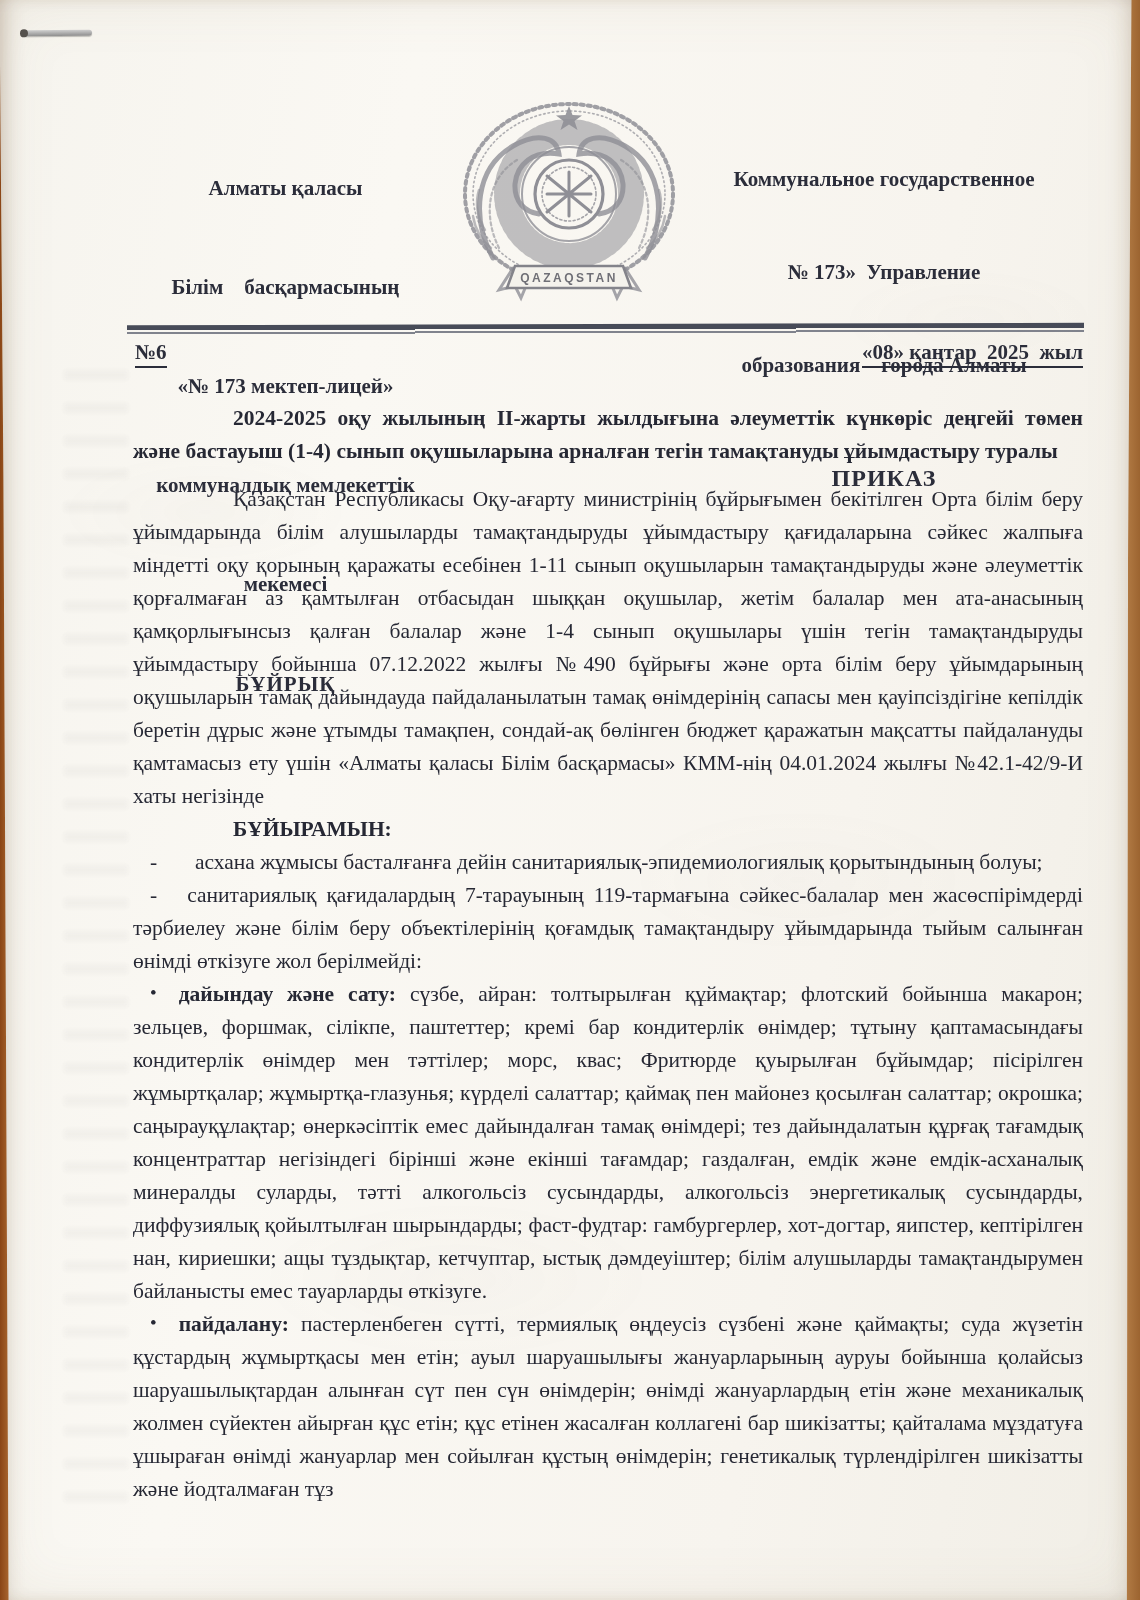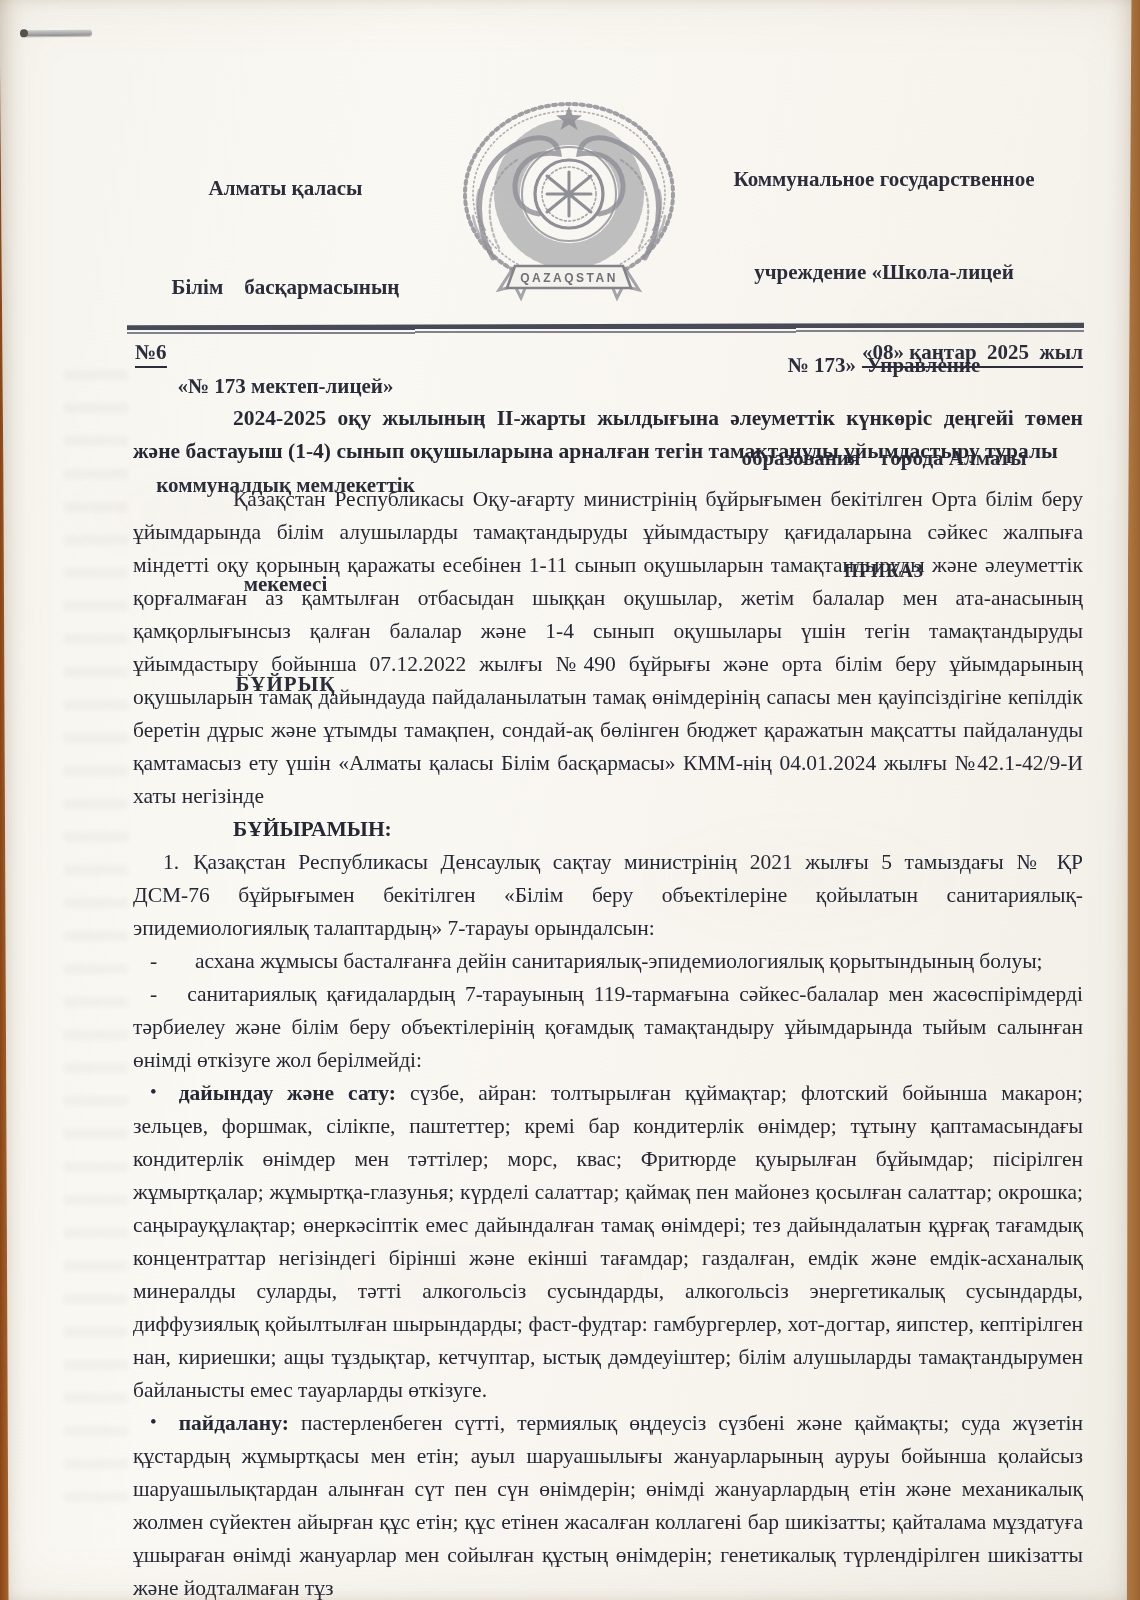--- a/index.html
+++ b/index.html
@@ -33,21 +33,21 @@
     background:linear-gradient(180deg,#cfcfcf,#8e8e8e);transform:rotate(-0.6deg);
     box-shadow:0 1px 1px rgba(0,0,0,.25);
   }
   .staple::before{content:"";position:absolute;left:-2px;top:-1px;width:8px;height:8px;border-radius:50%;background:#55514d;}
 
   .ink{color:#262834;}
   .header-block{position:absolute;text-align:center;font-weight:bold;color:#2b2d3a;}
   .org-left{left:128px;top:106px;width:315px;font-size:21px;line-height:33px;white-space:pre-wrap;}
   .org-right{left:680px;top:102px;width:408px;font-size:21px;line-height:31px;white-space:pre-wrap;}
   .doc-type-left{margin-top:1px;font-size:21px;letter-spacing:1px;}
-  .doc-type-right{margin-top:20px;font-size:18px;letter-spacing:1px;}
+  .doc-type-right{margin-top:20px;font-size:24px;letter-spacing:1px;}
   .emblem-wrap{position:absolute;left:455px;top:98px;width:228px;height:212px;}
 
   .rule{
     position:absolute;left:127px;top:324px;width:957px;height:10px;
     background:linear-gradient(180deg,#474b58 0 5px,transparent 5px 7px,#80838d 7px 9px,transparent 9px);
     transform:rotate(-0.15deg);
   }
   .meta-row{
     position:absolute;left:135px;top:340px;width:948px;
     display:flex;justify-content:space-between;align-items:flex-start;
@@ -119,42 +119,40 @@
         <path d="M170,170 L184,192 L168,188 L162,200 L152,176" stroke-width="3" opacity=".8"></path>
 
         <path d="M60,168 L168,168 L176,190 L52,190 Z" fill="#f4f2ec" stroke="#83838a" stroke-width="2.6"></path>
       </g>
       <text x="114" y="184" text-anchor="middle" font-size="12" font-weight="bold" letter-spacing="2.5" fill="#6f6f76" font-family="Liberation Sans, sans-serif">QAZAQSTAN</text>
     </svg>
   </div>
 
   <div class="header-block org-right">
     <div>Коммунальное государственное</div>
-    <div>учреждение «Школа-лицей</div>
     <div>№ 173»  Управление</div>
     <div>образования    города Алматы</div>
     <div class="doc-type-right">ПРИКАЗ</div>
   </div>
 
   <div class="rule"></div>
 
   <div class="meta-row">
     <span class="underlined">№6</span>
     <span class="underlined">«08» қаңтар  2025  жыл</span>
   </div>
 
   <div class="doc-body ink">
 
     <p class="para title-para">2024-2025 оқу жылының II-жарты жылдығына әлеуметтік күнкөріс деңгейі төмен және бастауыш (1-4) сынып оқушыларына арналған тегін тамақтануды ұйымдастыру туралы</p>
 
     <p class="para indent">Қазақстан Республикасы Оқу-ағарту министрінің бұйрығымен бекітілген Орта білім беру ұйымдарында білім алушыларды тамақтандыруды ұйымдастыру қағидаларына сәйкес жалпыға міндетті оқу қорының қаражаты есебінен 1-11 сынып оқушыларын тамақтандыруды және әлеуметтік қорғалмаған аз қамтылған отбасыдан шыққан оқушылар, жетім балалар мен ата-анасының қамқорлығынсыз қалған балалар және 1-4 сынып оқушылары үшін тегін тамақтандыруды ұйымдастыру бойынша 07.12.2022 жылғы №490 бұйрығы және орта білім беру ұйымдарының оқушыларын тамақ дайындауда пайдаланылатын тамақ өнімдерінің сапасы мен қауіпсіздігіне кепілдік беретін дұрыс және ұтымды тамақпен, сондай-ақ бөлінген бюджет қаражатын мақсатты пайдалануды қамтамасыз ету үшін «Алматы қаласы Білім басқармасы» КММ-нің 04.01.2024 жылғы №42.1-42/9-И хаты негізінде</p>
 
     <p class="para order-word">БҰЙЫРАМЫН:</p>
 
-    <p class="para point"><span class="num-marker">1.</span><span>Қазақстан Республикасы Денсаулық сақтау министрінің 2021 жылғы 5 тамыздағы № ҚР ДСМ-76 бұйрығымен бекітілген «Білім беру объектілеріне қойылатын санитариялық-эпидемиологиялық талаптардың» 7-тарауы орындалсын:</span></p>
 
     <p class="para dash-hanging"><span class="dash-marker">-</span><span>асхана жұмысы басталғанға дейін санитариялық-эпидемиологиялық қорытындының болуы;</span></p>
 
     <p class="para dash-flow"><span class="dash-marker">-</span><span>санитариялық қағидалардың 7-тарауының 119-тармағына сәйкес-балалар мен жасөспірімдерді тәрбиелеу және білім беру объектілерінің қоғамдық тамақтандыру ұйымдарында тыйым салынған өнімді өткізуге жол берілмейді:</span></p>
 
     <p class="para bullet-par"><span class="bullet-marker">•</span><span class="lead">дайындау және сату:</span> <span>сүзбе, айран: толтырылған құймақтар; флотский бойынша макарон; зельцев, форшмак, сілікпе, паштеттер; кремі бар кондитерлік өнімдер; тұтыну қаптамасындағы кондитерлік өнімдер мен тәттілер; морс, квас; Фритюрде қуырылған бұйымдар; пісірілген жұмыртқалар; жұмыртқа-глазунья; күрделі салаттар; қаймақ пен майонез қосылған салаттар; окрошка; саңырауқұлақтар; өнеркәсіптік емес дайындалған тамақ өнімдері; тез дайындалатын құрғақ тағамдық концентраттар негізіндегі бірінші және екінші тағамдар; газдалған, емдік және емдік-асханалық минералды суларды, тәтті алкогольсіз сусындарды, алкогольсіз энергетикалық сусындарды, диффузиялық қойылтылған шырындарды; фаст-фудтар: гамбургерлер, хот-догтар, яипстер, кептірілген нан, кириешки; ащы тұздықтар, кетчуптар, ыстық дәмдеуіштер; білім алушыларды тамақтандырумен байланысты емес тауарларды өткізуге.</span></p>
 
     <p class="para bullet-par"><span class="bullet-marker">•</span><span class="lead">пайдалану:</span> <span>пастерленбеген сүтті, термиялық өңдеусіз сүзбені және қаймақты; суда жүзетін құстардың жұмыртқасы мен етін; ауыл шаруашылығы жануарларының ауруы бойынша қолайсыз шаруашылықтардан алынған сүт пен сүн өнімдерін; өнімді жануарлардың етін және механикалық жолмен сүйектен айырған құс етін; құс етінен жасалған коллагені бар шикізатты; қайталама мұздатуға ұшыраған өнімді жануарлар мен сойылған құстың өнімдерін; генетикалық түрлендірілген шикізатты және йодталмаған тұз</span></p>
 
   </div>

